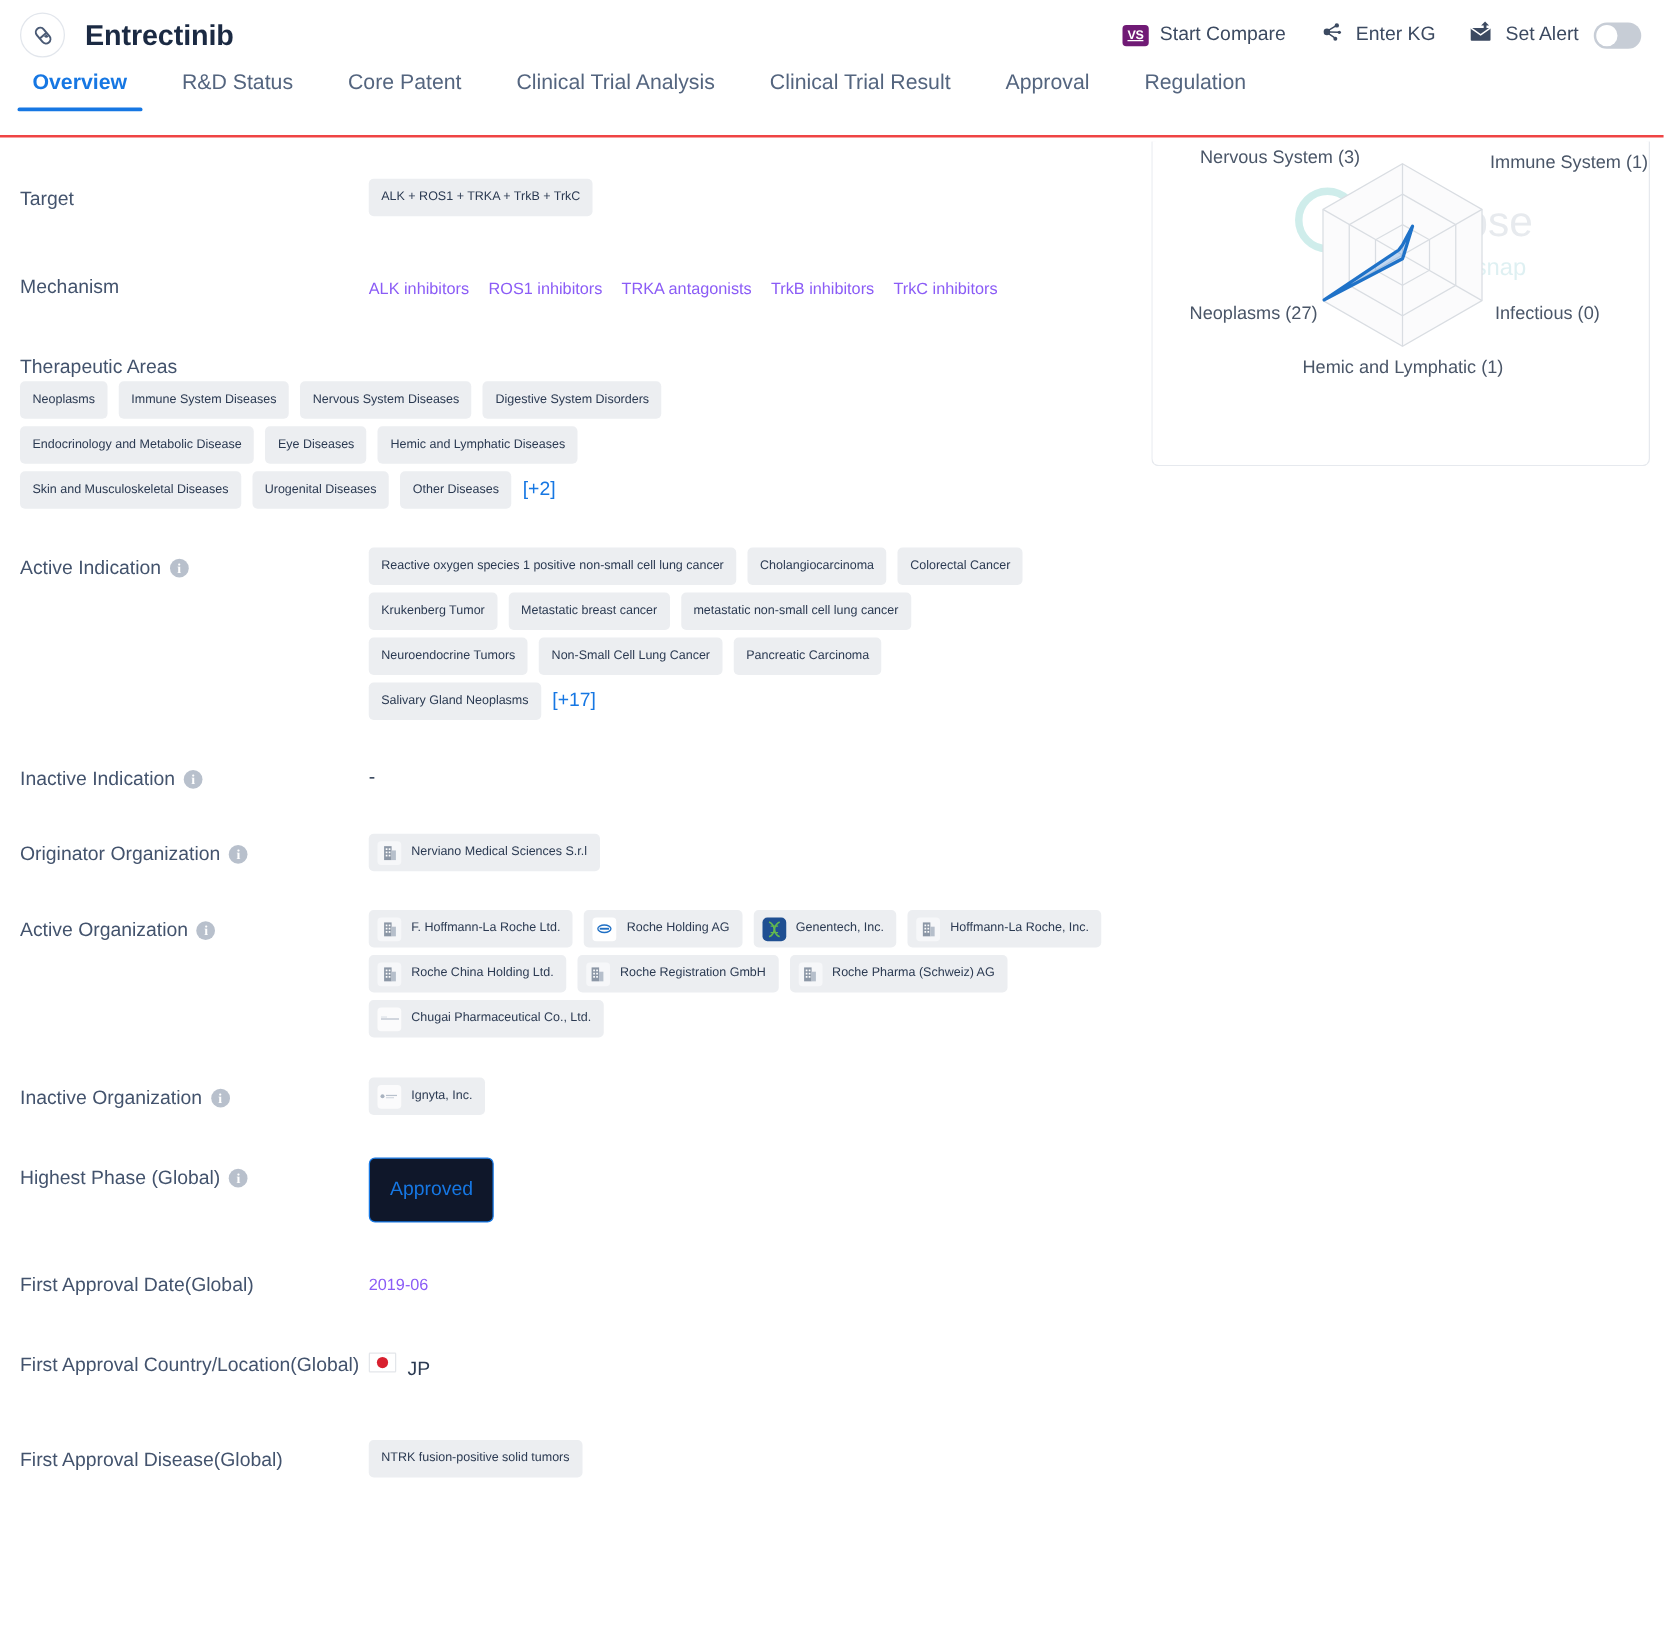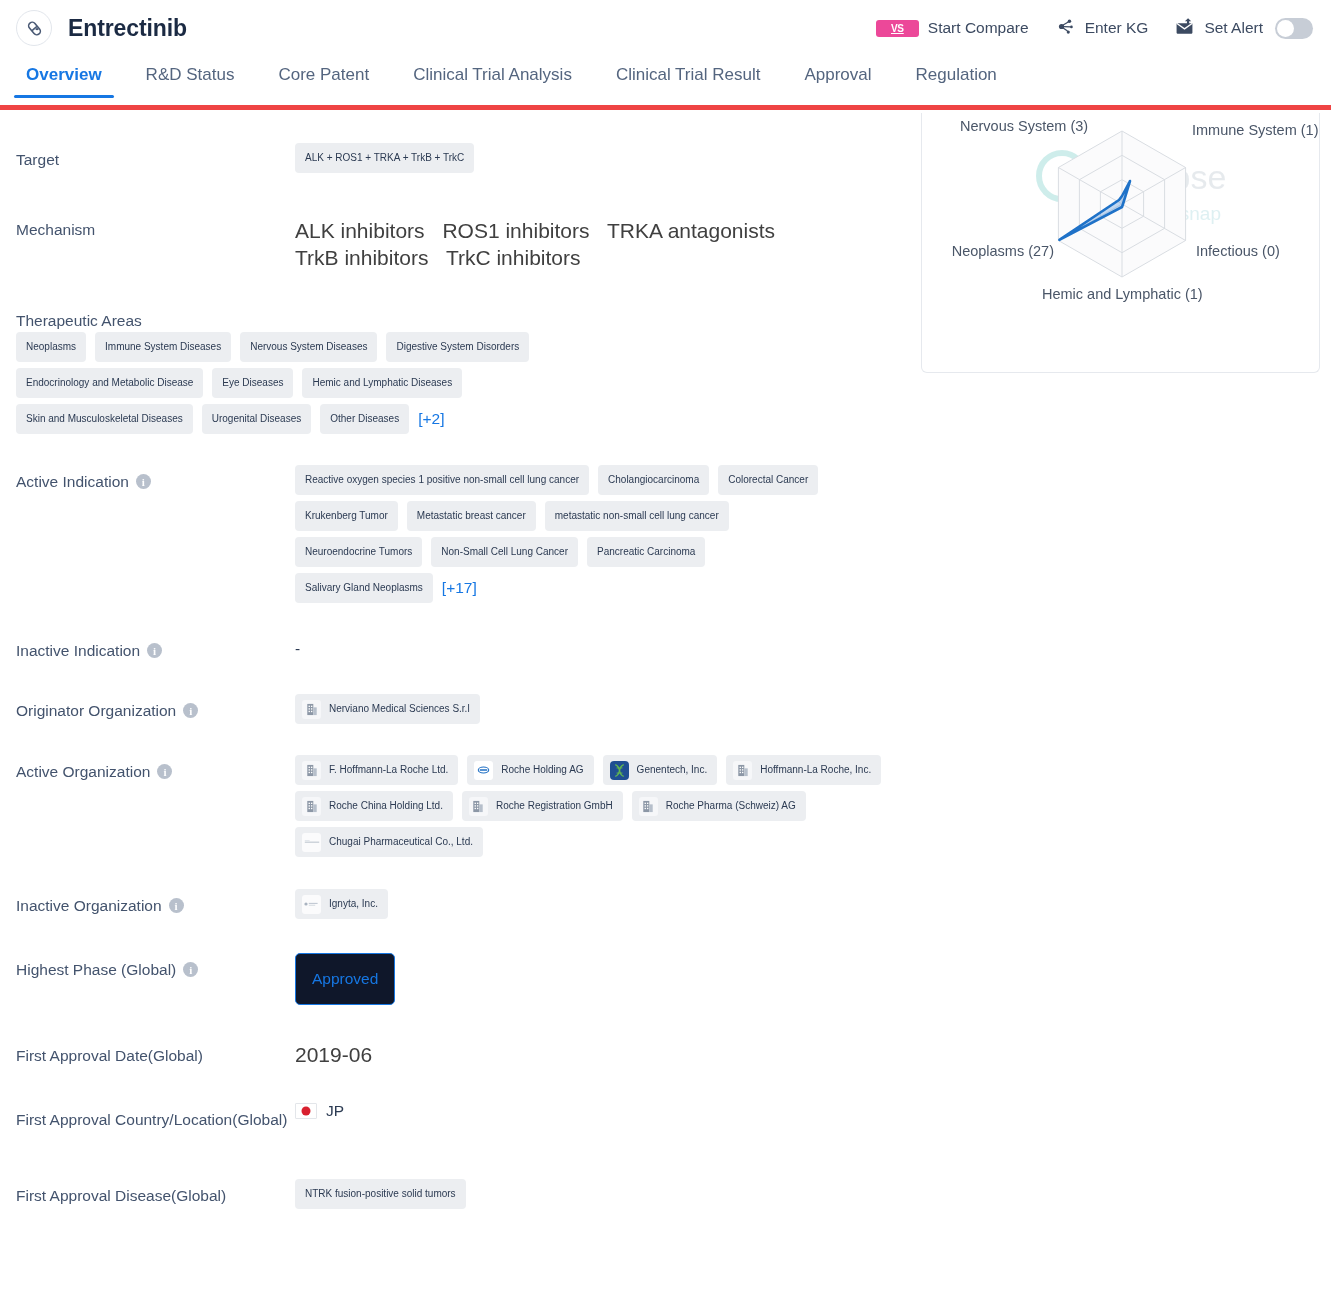--- a/index.html
+++ b/index.html
@@ -48,22 +48,22 @@
   }
   .hdr-btn {
     display: flex; align-items: center;
     gap: 9px;
     font-size: 15.5px;
     color: #3c4a61;
     cursor: pointer;
     white-space: nowrap;
   }
   .vs-icon {
-    width: 43px; height: 17px;
-    background: #ec4899;
+    width: 21px; height: 17px;
+    background: #701a75;
     border-radius: 3px;
     color: #fff;
     font-size: 10px;
     font-weight: bold;
     display: flex; align-items: center; justify-content: center;
     letter-spacing: -0.3px;
     flex: none;
     text-decoration: underline;
   }
   .toggle {
@@ -80,24 +80,24 @@
     position: absolute;
     width: 17px; height: 17px;
     border-radius: 50%;
     background: #fff;
     top: 2px; left: 2px;
   }
 
   
   .tabbar {
     display: flex;
-    align-items: center;
+    align-items: flex-start;
     height: 54px;
     padding: 0 0 0 4px;
-    border-bottom: 5px solid #ef4444;
+    border-bottom: 2px solid #ef4444;
     position: relative;
   }
   .tab {
     font-size: 17px;
     color: #54657f;
     padding: 0 22px 12px 22px;
     cursor: pointer;
     white-space: nowrap;
     position: relative;
   }
@@ -181,23 +181,23 @@
     padding-left: 7px;
   }
   .more-link {
     color: #1677e3;
     font-size: 15.5px;
     line-height: 30px;
     cursor: pointer;
     white-space: nowrap;
   }
   .plain-text {
-    font-size: 21px;
+    font-size: 13px;
     line-height: 27px;
-    color: #404040;
+    color: #8b5cf6;
     padding-top: 4px;
     max-width: 600px;
   }
   .mech-list span { margin-right: 12px; white-space: nowrap; }
   .dash { font-size: 15.5px; color: #2b3a52; padding-top: 6px; }
   .phase-btn {
     display: inline-block;
     border: 1px solid #1677e3;
     color: #1677e3;
     border-radius: 5px;
@@ -217,21 +217,21 @@
   }
   .flag::after {
     content: "";
     position: absolute;
     width: 9px; height: 9px;
     border-radius: 50%;
     background: #d8202f;
     left: 50%; top: 50%;
     transform: translate(-50%,-50%);
   }
-  .flag-code { font-size: 15.5px; color: #2b3a52; }
+  .flag-code { font-size: 15.5px; color: #2b3a52; margin-top: 12px; }
   .org-generic {
     width: 19px; height: 19px;
     background: #f6f7f9;
     border-radius: 3px;
     display: flex; align-items: center; justify-content: center;
     flex: none;
   }
   .org-roche {
     width: 19px; height: 19px;
     background: #ffffff;

